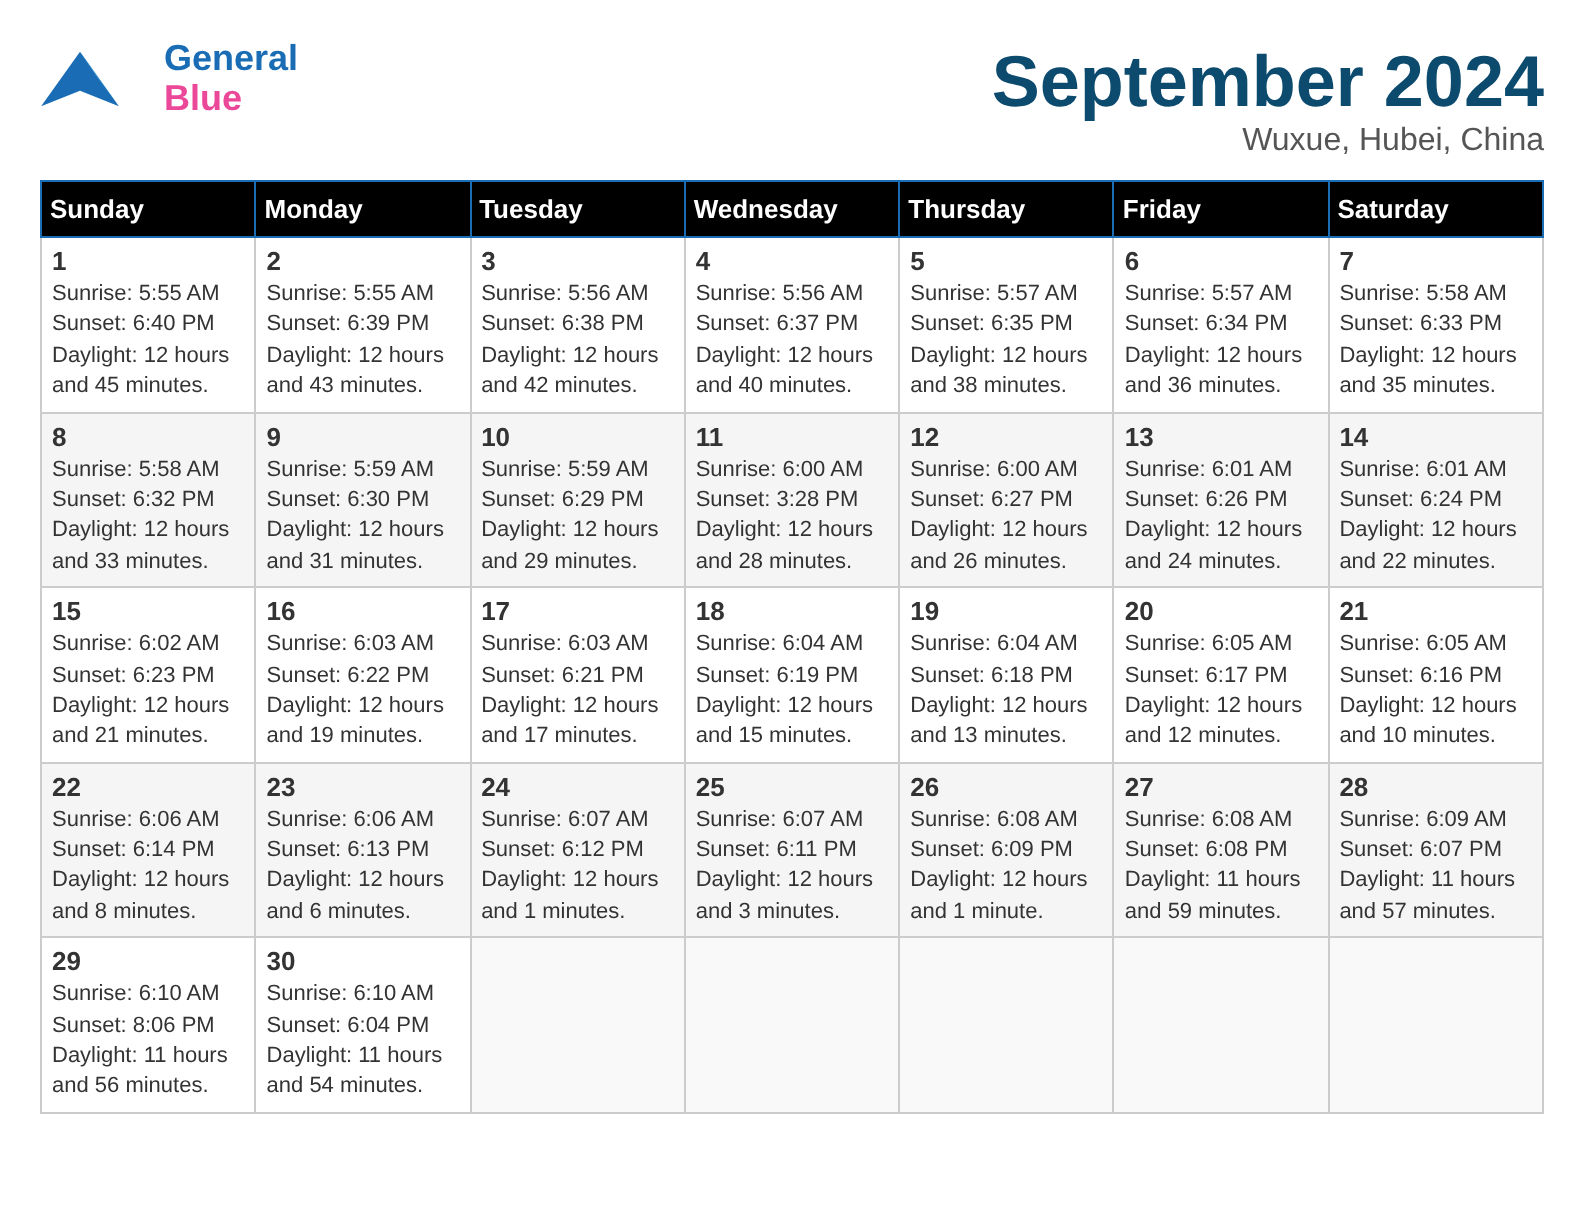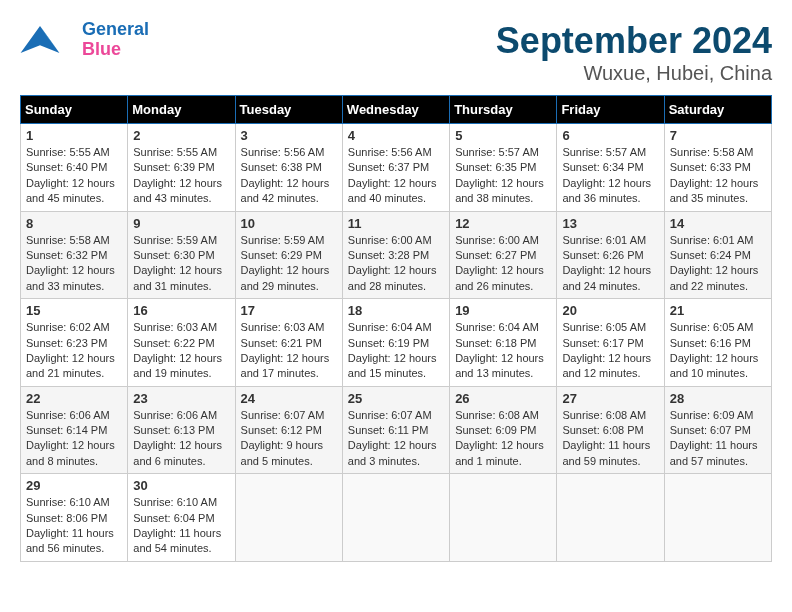--- a/index.html
+++ b/index.html
@@ -36,21 +36,21 @@
     }
     .title-block {
       text-align: right;
     }
     .month-title {
       font-size: 36px;
       font-weight: bold;
       color: #0c4a6e;
     }
     .location {
-      font-size: 20px;
+      font-size: 16px;
       color: #555;
     }
     .calendar {
       width: 100%;
       border-collapse: collapse;
       font-size: 11px;
     }
     .calendar th {
       background-color: #000000;
       color: #fff;
@@ -308,21 +308,21 @@
           <span>Sunrise: 6:06 AM</span><br>
           <span>Sunset: 6:13 PM</span><br>
           <span>Daylight: 12 hours and 6 minutes.</span>
         </div>
       </td>
         <td>
         <span class="day-num">24</span>
         <div class="day-info">
           <span>Sunrise: 6:07 AM</span><br>
           <span>Sunset: 6:12 PM</span><br>
-          <span>Daylight: 9 hours and 5 minutes.</span>
+          <span>Daylight: 12 hours and 1 minutes.</span>
         </div>
       </td>
         <td>
         <span class="day-num">25</span>
         <div class="day-info">
           <span>Sunrise: 6:07 AM</span><br>
           <span>Sunset: 6:11 PM</span><br>
           <span>Daylight: 12 hours and 3 minutes.</span>
         </div>
       </td>

